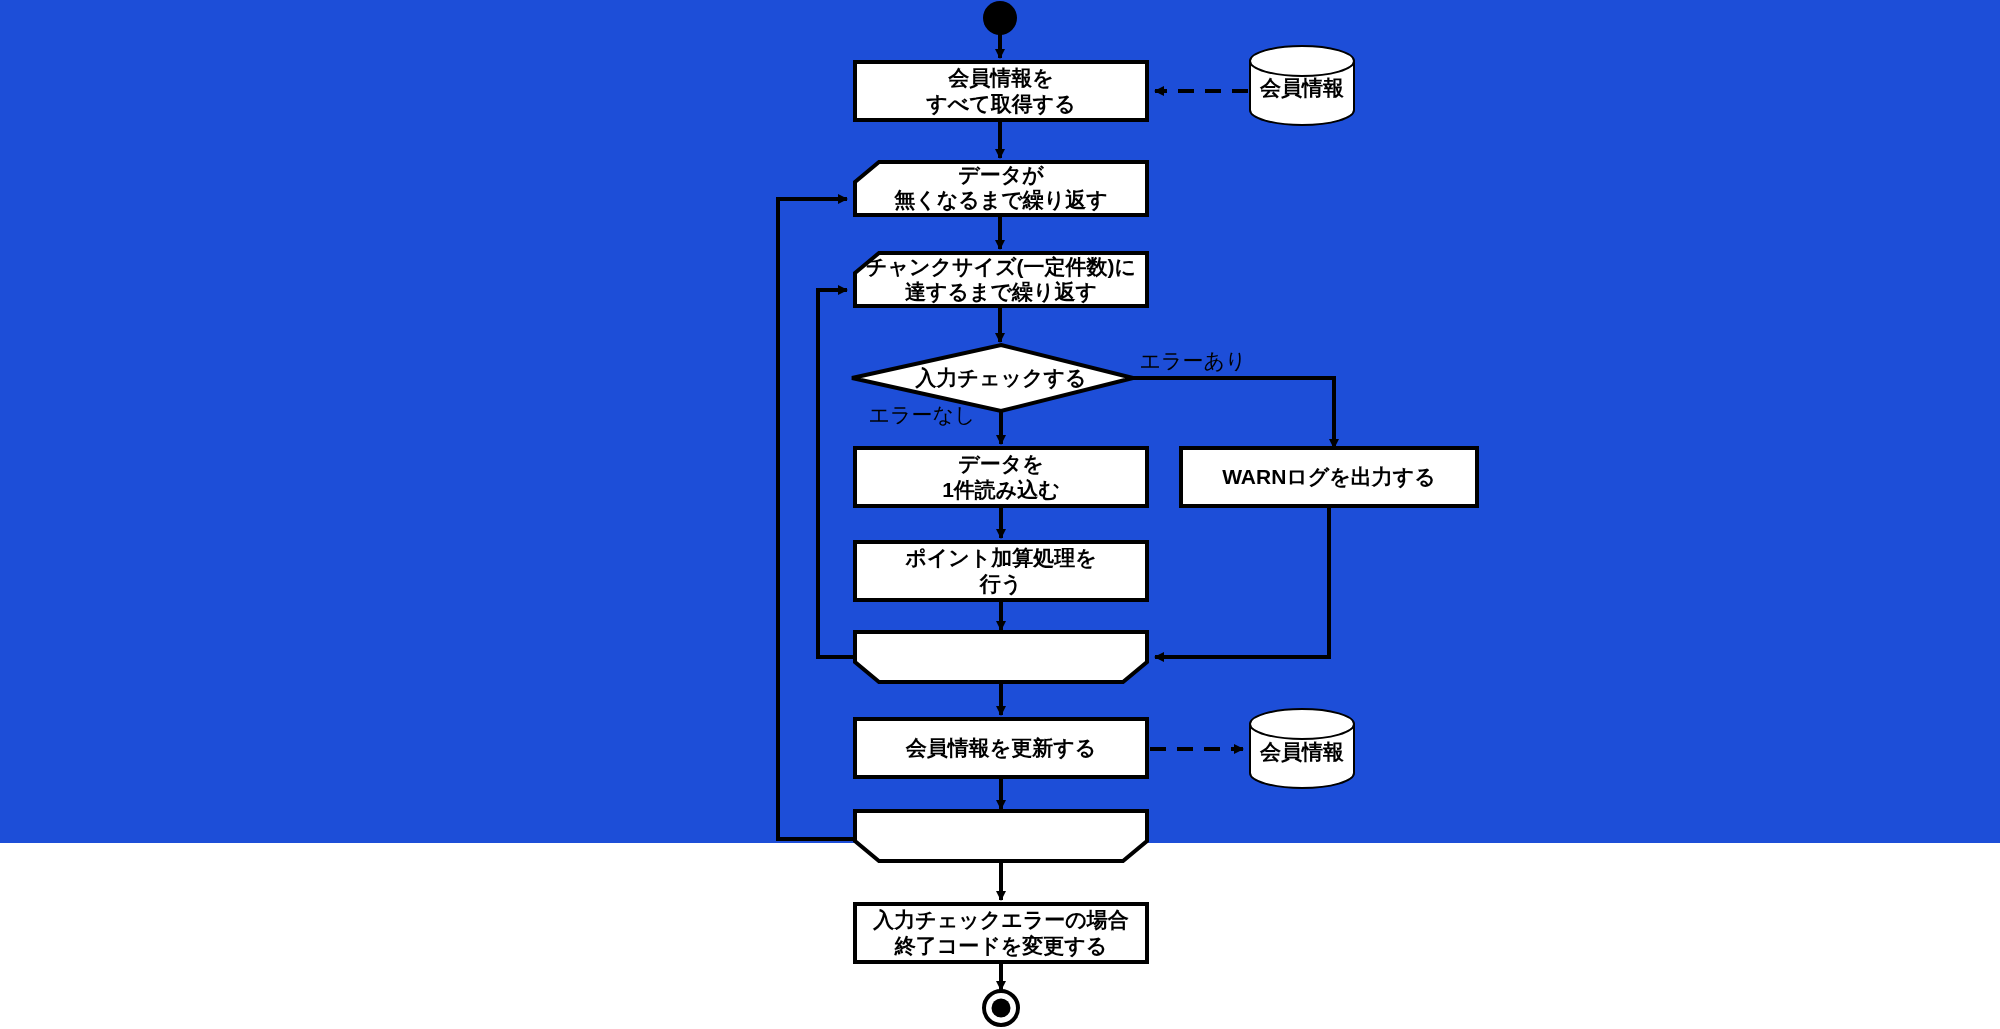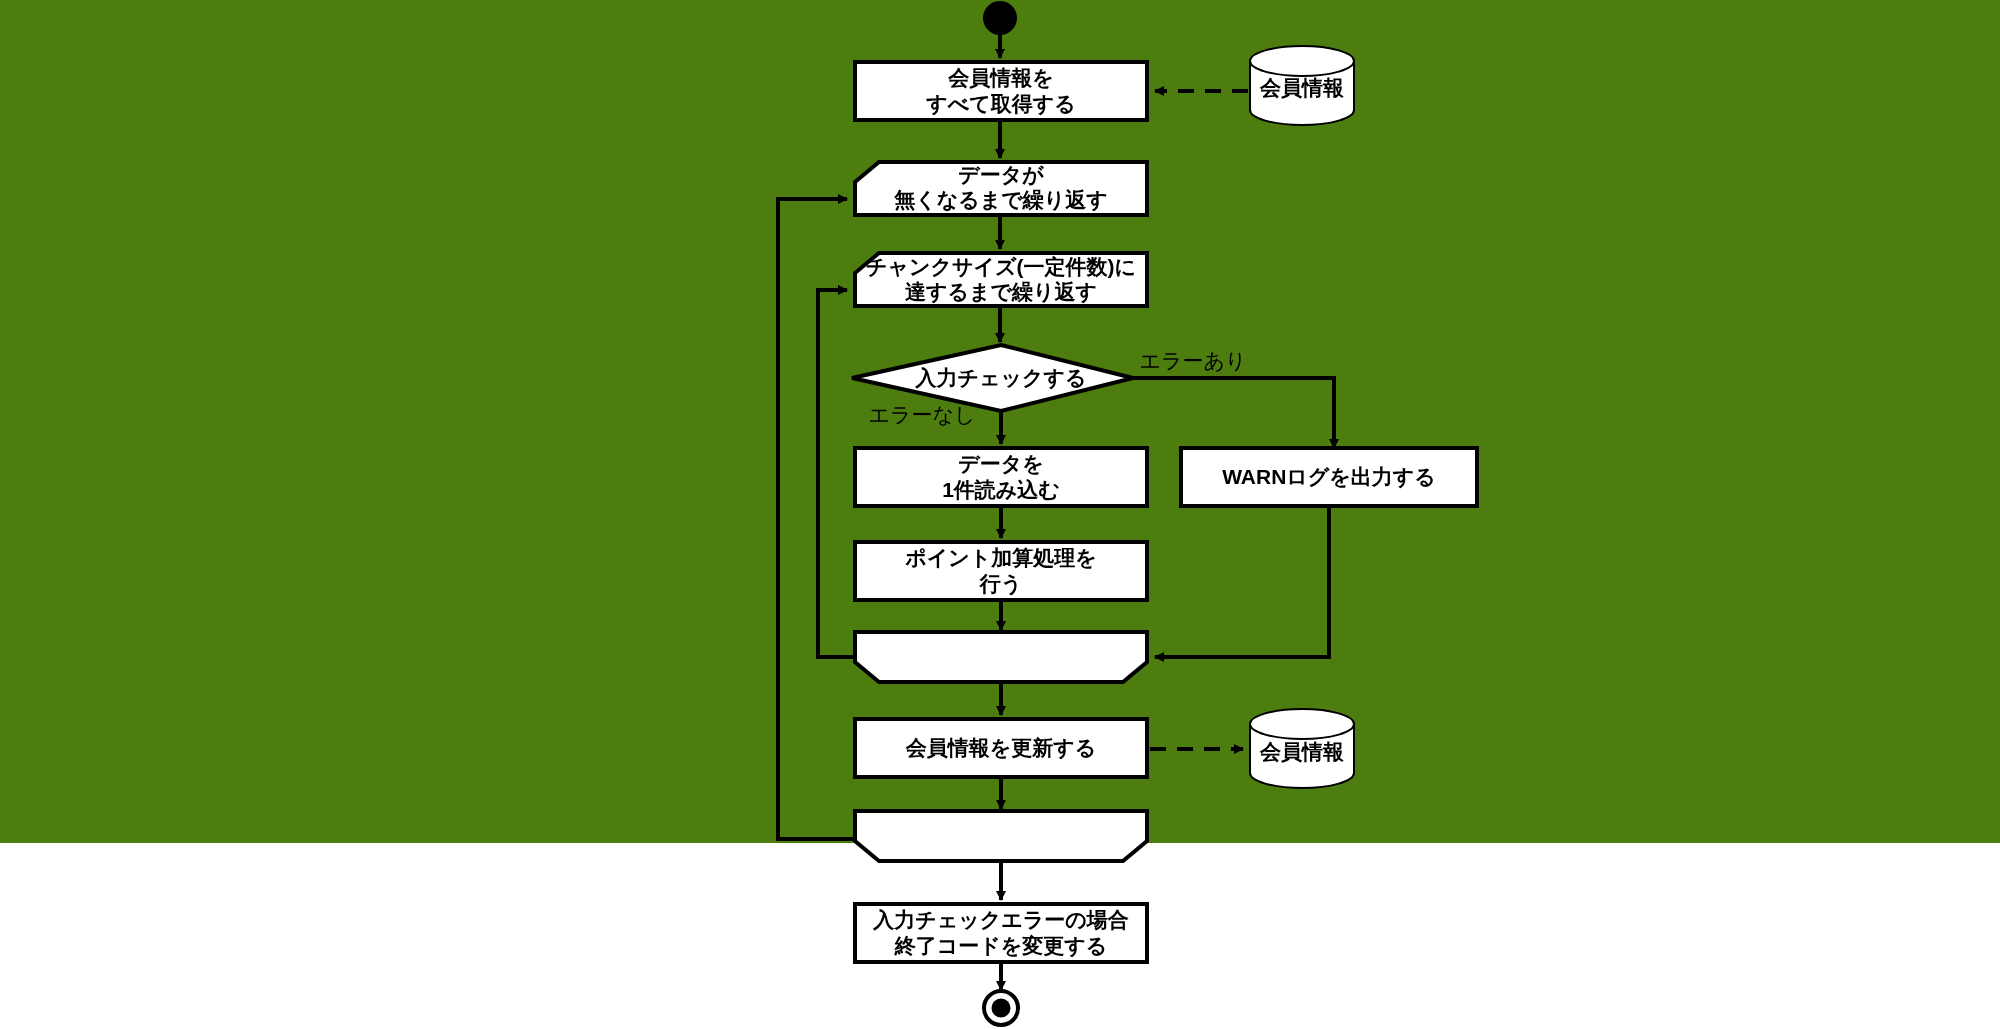--- a/index.html
+++ b/index.html
@@ -10,21 +10,21 @@
   body {
     width: 2000px;
     height: 1029px;
     font-family: "Liberation Sans", "DejaVu Sans", sans-serif;
     overflow: hidden;
   }
   #diagram-root {
     position: relative;
     width: 2000px;
     height: 843px;
-    background: #4d7c0f;
+    background: #1d4ed8;
   }
   svg#flowchart {
     display: block;
     width: 2000px;
     height: 1029px;
   }
   .shape-stroke {
     fill: #ffffff;
     stroke: #000000;
     stroke-width: 4;

